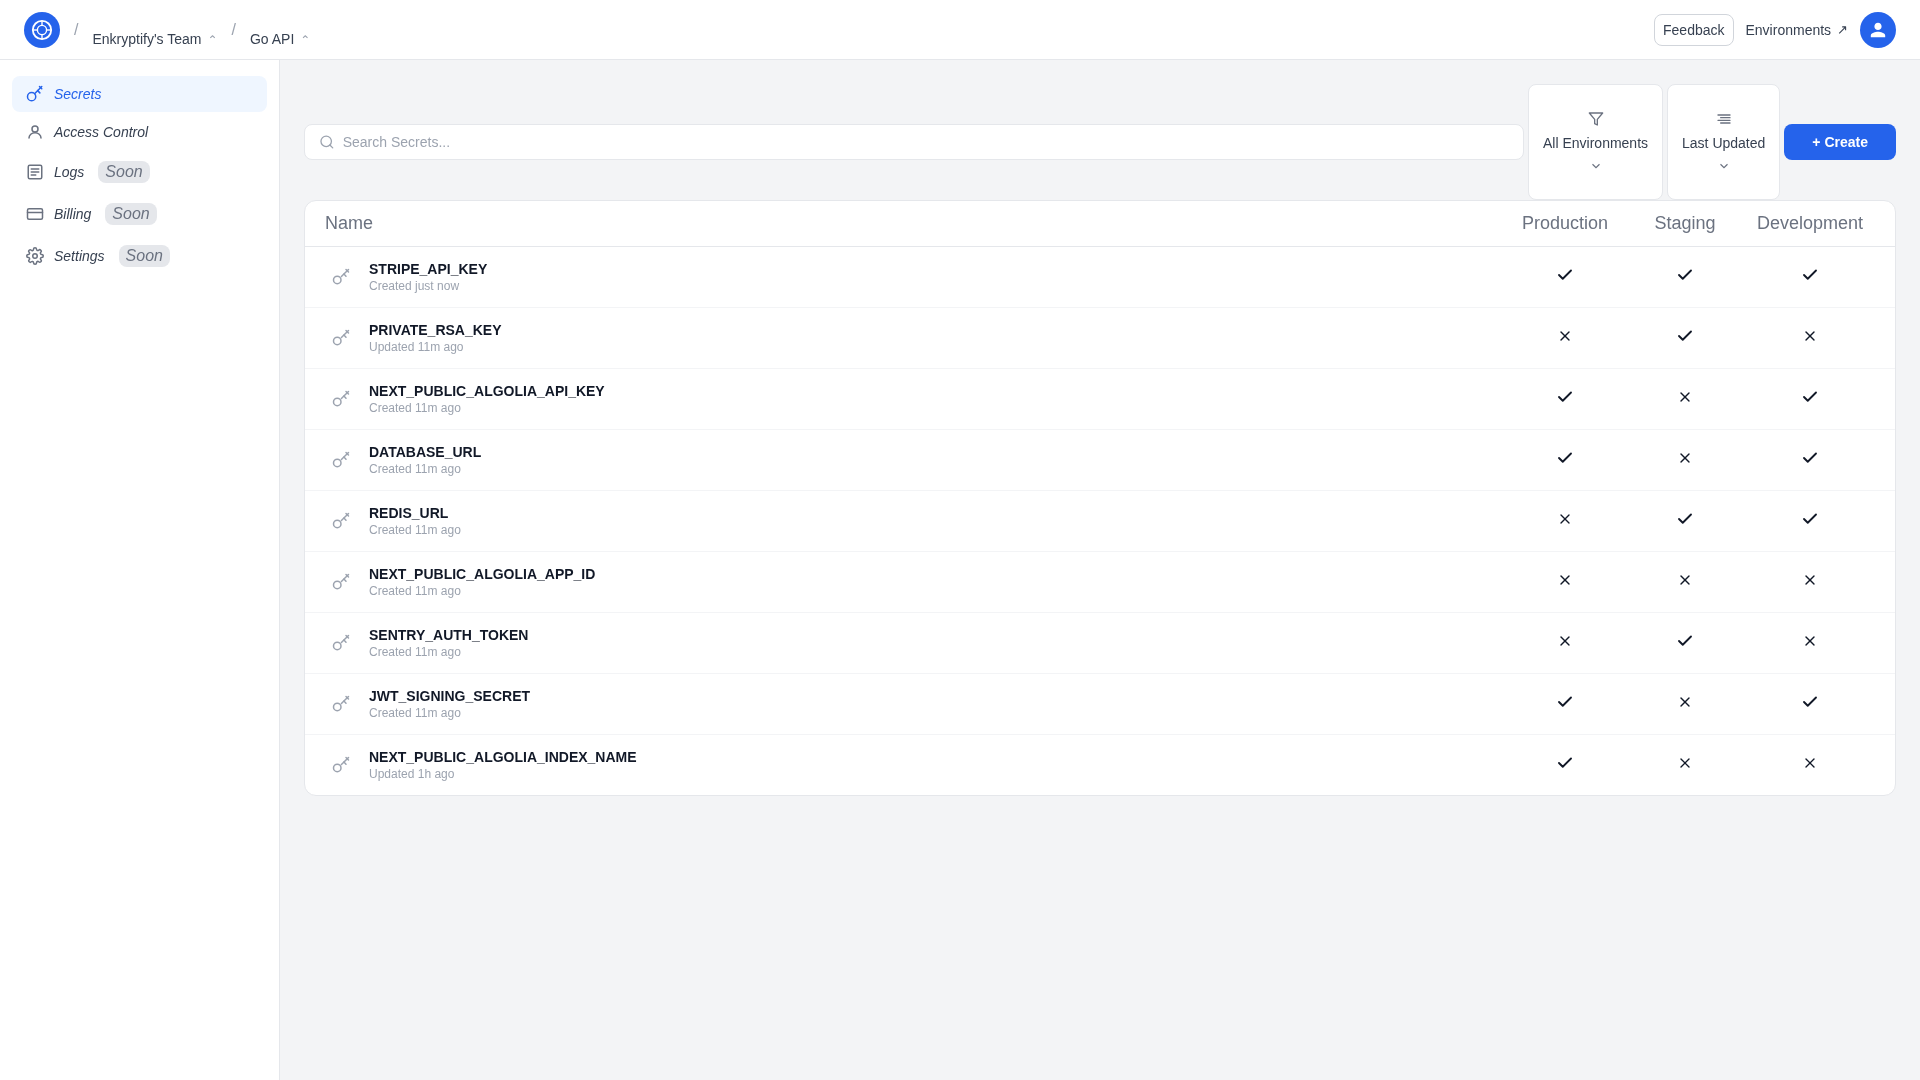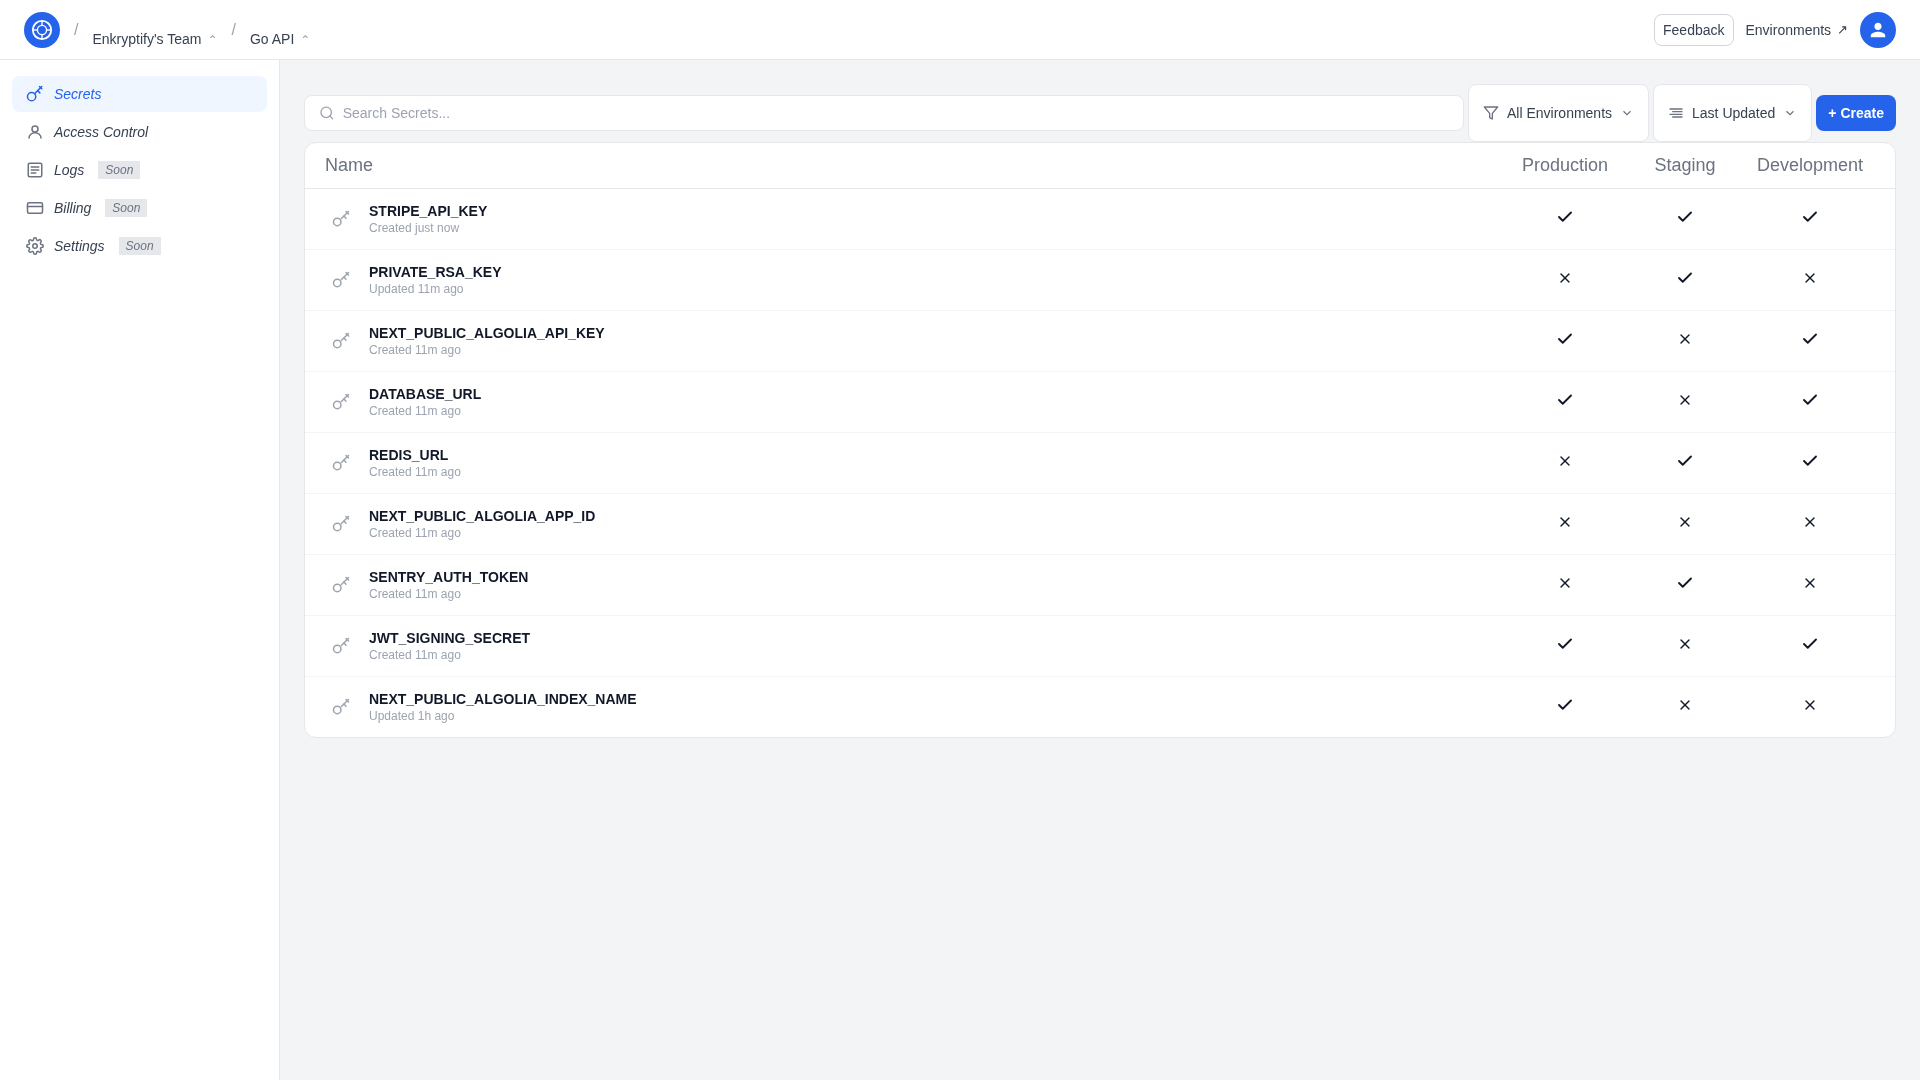--- a/index.html
+++ b/index.html
@@ -54,47 +54,48 @@
       padding: 16px 12px; flex-shrink: 0; font-style: italic;
     }
     .sidebar-item {
       display: flex; align-items: center; gap: 10px;
       padding: 9px 14px; border-radius: 8px; cursor: pointer;
       font-size: 14px; font-weight: 500; color: #374151; margin-bottom: 2px;
     }
     .sidebar-item.active { background: #eff6ff; color: #2563eb; }
     .sidebar-item .icon { width: 18px; height: 18px; flex-shrink: 0; }
     .soon-badge {
-      background: #e5e7eb; color: #6b7280; font-size: 12px; font-weight: 500;
-      padding: 2px 7px; border-radius: 0; margin-left: 4px;
+      background: #e5e7eb; color: #6b7280; font-size: 16px; font-weight: 500;
+      padding: 2px 7px; border-radius: 8px; margin-left: 4px;
     }
 
     
     .main { flex: 1; padding: 24px; overflow-y: auto; }
 
     
     .toolbar { display: flex; align-items: center; gap: 4px; margin-bottom: 0; }
     .search-box {
       flex: 1; display: flex; align-items: center; gap: 8px;
       background: #fff; border: 1.5px solid #e5e7eb; border-radius: 8px; padding: 9px 14px;
     }
     .search-box input {
       border: none; outline: none; font-size: 14px; color: #374151;
       background: transparent; width: 100%;
     }
     .search-box input::placeholder { color: #9ca3af; }
     .filter-btn {
       display: flex; align-items: center; gap: 8px;
       background: #fff; border: 1.5px solid #e5e7eb; border-radius: 8px;
-      padding: 20px 14px; font-size: 14px; color: #374151; cursor: pointer;
+      padding: 26px 14px; font-size: 14px; color: #374151; cursor: pointer;
       white-space: nowrap;
+      flex-direction: column;
     }
     .create-btn {
       background: #2563eb; color: #fff; border: none; border-radius: 8px;
-      padding: 10px 12px; font-size: 14px; font-weight: 600; cursor: pointer;
+      padding: 10px 28px; font-size: 14px; font-weight: 600; cursor: pointer;
       white-space: nowrap;
     }
 
     
     .table-container {
       background: #fff; border: 1px solid #e5e7eb; border-radius: 12px; overflow: hidden;
     }
     .table-header {
       display: grid; grid-template-columns: 1fr 120px 120px 130px;
       padding: 12px 20px; border-bottom: 1px solid #e5e7eb;

